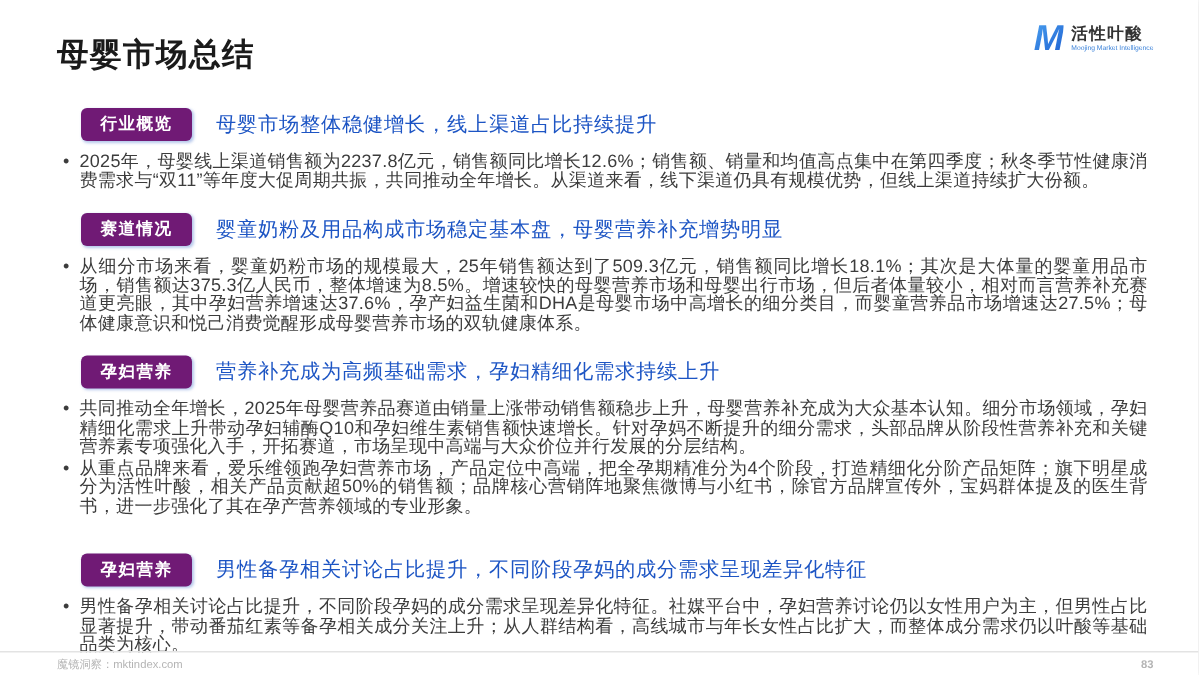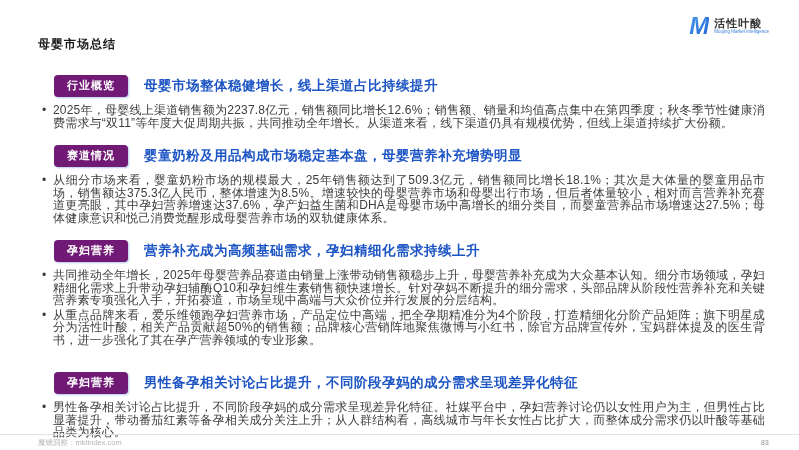--- a/index.html
+++ b/index.html
@@ -9,22 +9,22 @@
     background:#f2f2f2;
   }
   .slide {
     position:relative; width:799px; height:450px;
     background:#ffffff; overflow:hidden;
     box-shadow:0 0 4px rgba(0,0,0,.15);
   }
   .slide-inner { padding:20px 34px 0 38px; }
 
   .page-title {
-    font-size:12px; font-weight:bold; color:#1a1a1a;
-    letter-spacing:1px; margin-top:16px;
+    font-size:21px; font-weight:bold; color:#1a1a1a;
+    letter-spacing:1px; margin-top:2px;
   }
 
   
   .logo {
     position:absolute; top:14px; right:30px;
     display:flex; align-items:center; gap:5px;
   }
   .logo-mark {
     font-size:24px; font-weight:bold; font-style:italic;
     background:linear-gradient(135deg,#4aa0f0,#1d5fd0);
@@ -41,21 +41,21 @@
   .section.gap-lg { margin-top:26px; }
   .section-head { display:flex; align-items:center; gap:16px; margin-left:16px; }
   .section-tag {
     background:#701a75; color:#ffffff; font-weight:bold;
     font-size:11px; letter-spacing:1px;
     padding:3px 13px 4px; border-radius:4px 4px 4px 4px;
     box-shadow:1px 1px 2px rgba(43,95,199,.35);
     white-space:nowrap;
   }
   .section-heading {
-    color:#1d55c4; font-weight:bold; font-size:13.5px; letter-spacing:.5px;
+    color:#1d55c4; font-weight:normal; font-size:13.5px; letter-spacing:.5px;
   }
   .bullets { margin:7px 0 0 2px; list-style:none; }
   .bullets li {
     position:relative; padding-left:13px; margin-bottom:2px;
     font-size:12px; line-height:12.5px; color:#3c3c3c;
     text-align:justify; letter-spacing:.2px;
   }
   .bullets li::before {
     content:"•"; position:absolute; left:2px; top:0; color:#3c3c3c;
   }

